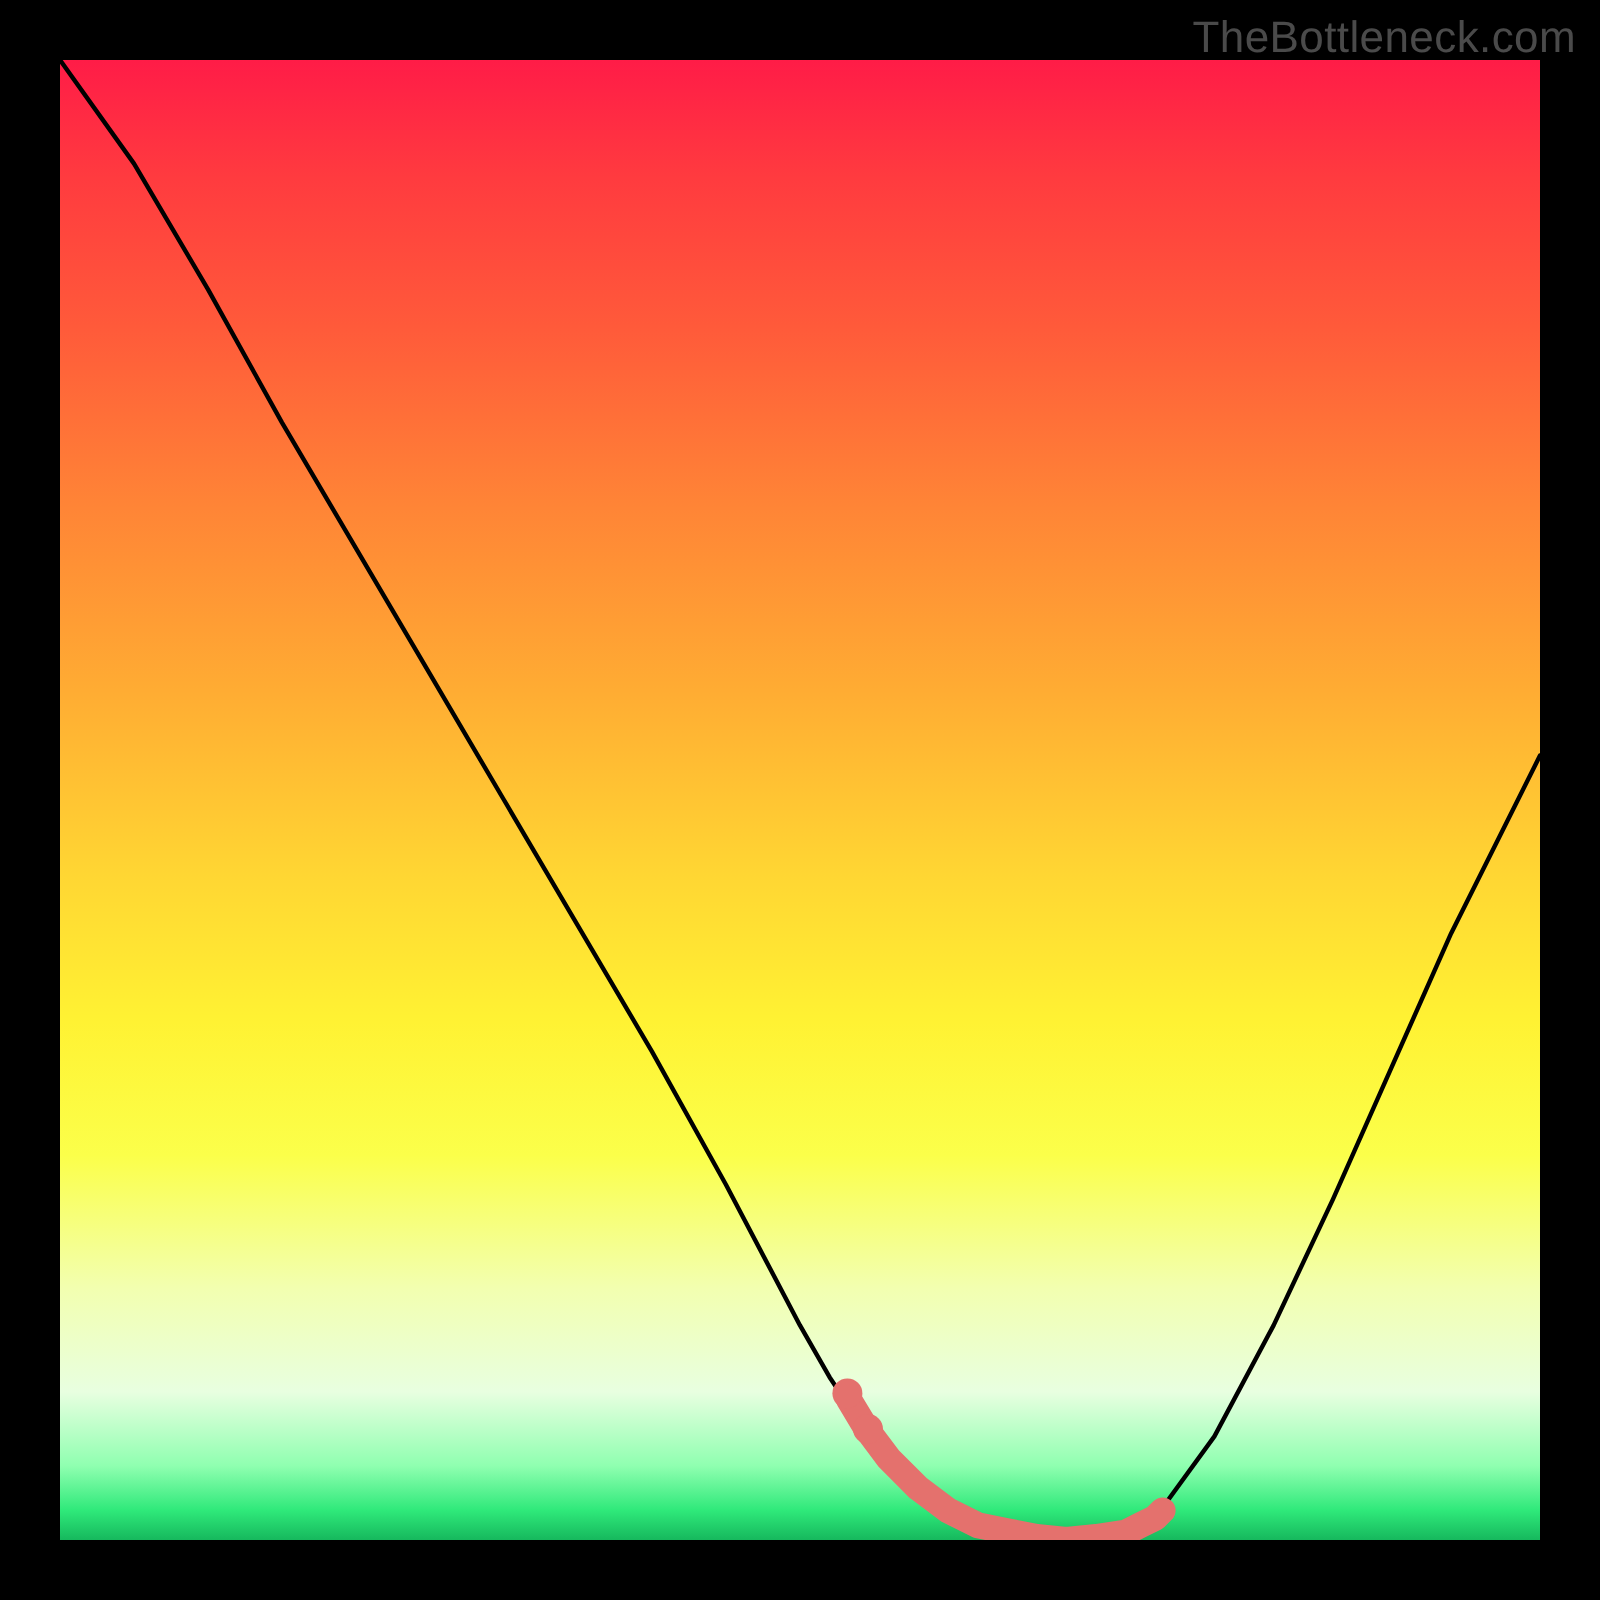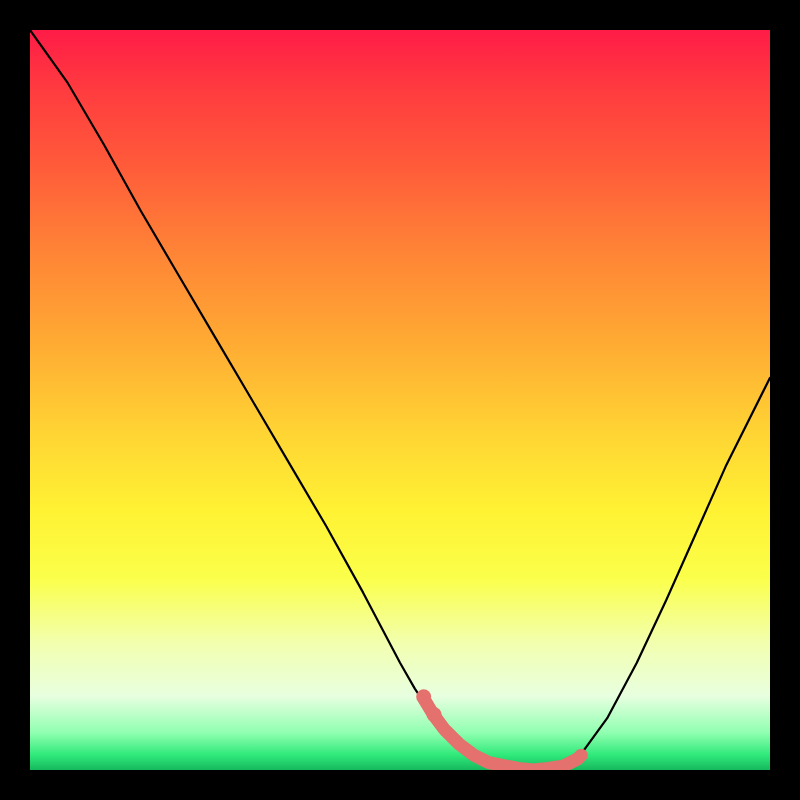--- a/index.html
+++ b/index.html
@@ -59,20 +59,21 @@
     position: absolute;
     inset: 0;
     width: 740px;
     height: 740px;
   }
 </style>
 </head>
 <body>
 
 <div class="stage">
+  <div class="watermark">TheBottleneck.com</div>
 
   <div class="plot-area">
     <div class="gradient"></div>
     <svg class="curves" viewBox="0 0 740 740" preserveAspectRatio="none">
       <path fill="none" stroke="#000000" stroke-width="2.2" stroke-linecap="round" stroke-linejoin="round" d="M0.0 0.0 L37.0 51.8 L74.0 114.7 L111.0 181.3 L148.0 244.2 L185.0 307.1 L222.0 370.0 L259.0 432.9 L296.0 495.8 L333.0 562.4 L370.0 632.7 L384.8 658.6 L399.6 680.8 L414.4 699.3 L429.2 714.1 L444.0 725.2 L473.6 735.6 L503.2 740.0 L532.8 736.3 L547.6 728.9 L577.2 688.2 L606.8 632.7 L636.4 569.8 L666.0 503.2 L695.6 436.6 L740.0 347.8"></path>
       <path fill="none" stroke="#e4716d" stroke-width="13" stroke-linecap="round" stroke-linejoin="round" d="M394.4 669.7 L403.3 684.5 L414.4 699.3 L429.2 714.1 L444.0 725.2 L458.8 732.6 L473.6 735.6 L488.4 738.5 L503.2 740.0 L518.0 738.5 L532.8 736.3 L540.2 732.6 L547.6 728.9 L551.3 725.2"></path>
       <circle r="7.5" fill="#e4716d" cx="393.7" cy="666.7"></circle>
       <circle r="7.5" fill="#e4716d" cx="404.0" cy="684.5"></circle>
     </svg>
   </div>

